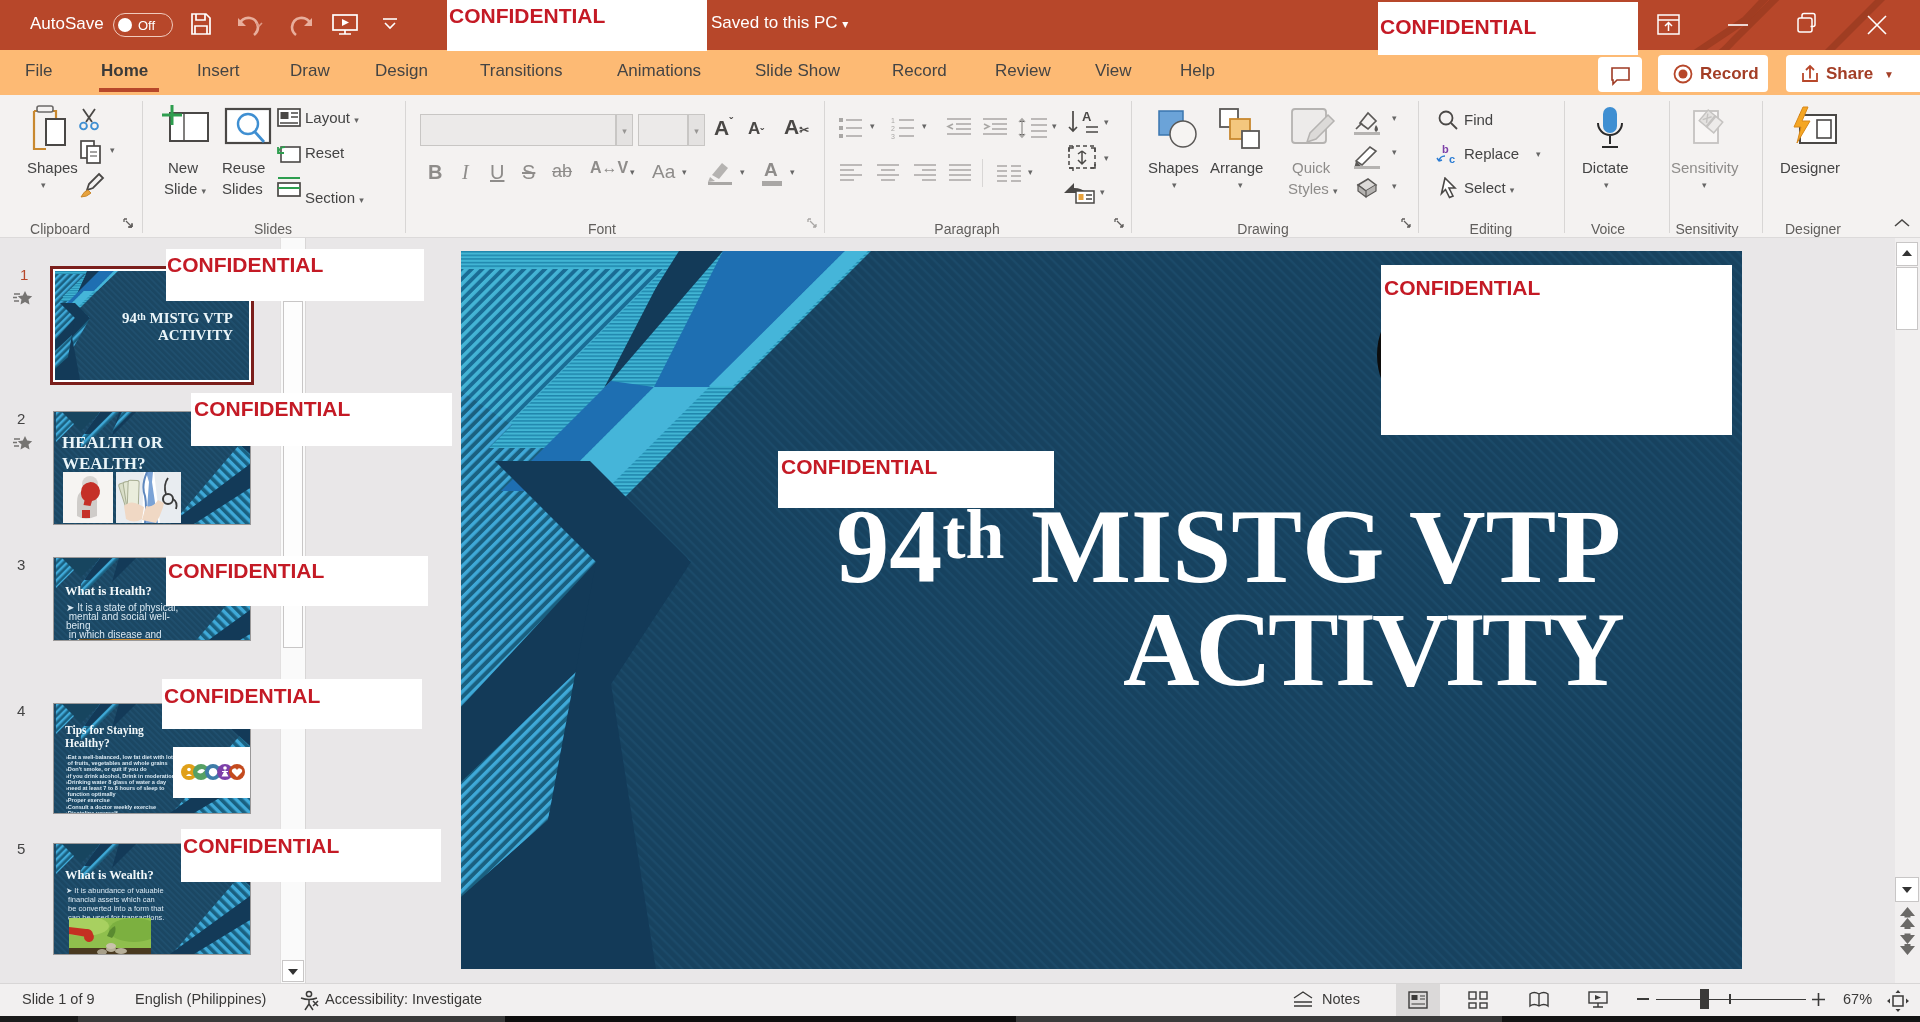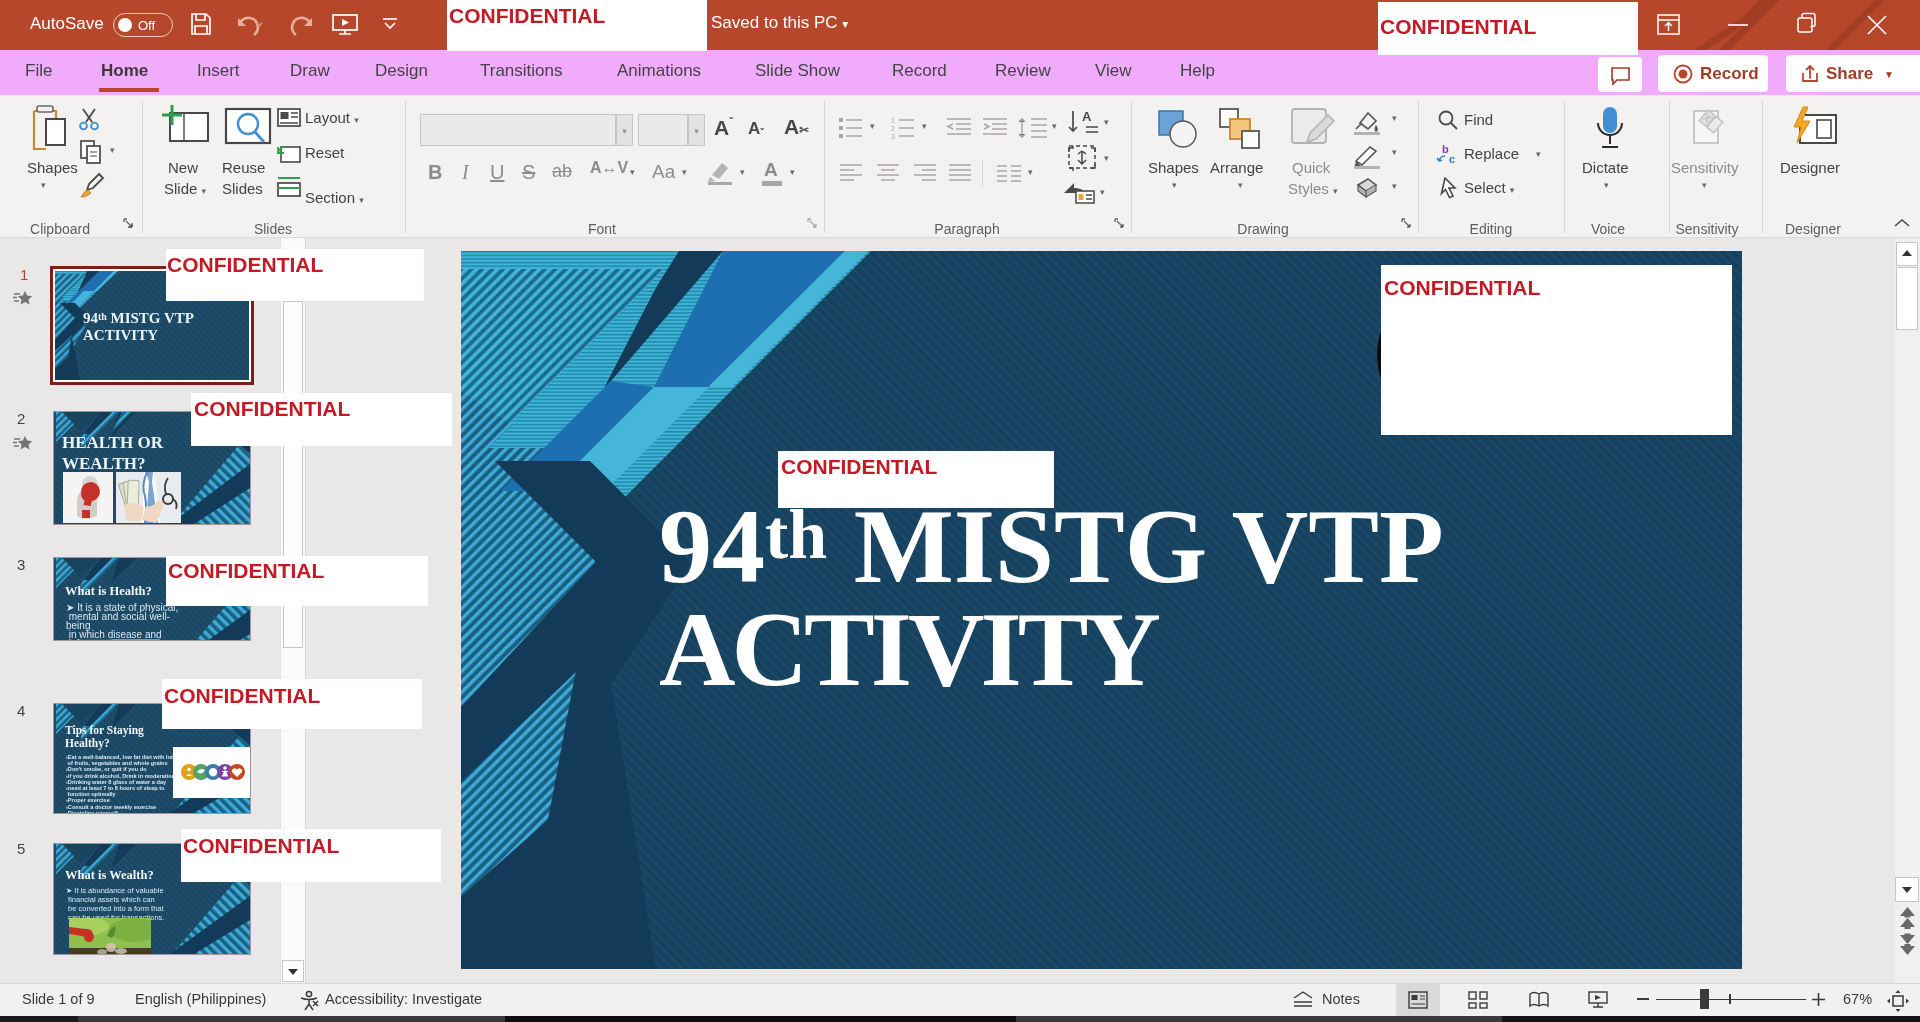--- a/index.html
+++ b/index.html
@@ -16,21 +16,21 @@
 .pill .knob { position:absolute; left:4px; top:4px; width:14px; height:14px; background:#fff; border-radius:50%; }
 .pill .off { position:absolute; left:24px; top:4px; color:#fff; font-size:13px; }
 .tb-ic { position:absolute; top:11px; }
 .savedto { position:absolute; left:711px; top:13px; color:#fff; font-size:17px; }
 .search { position:absolute; left:907px; top:9px; width:460px; height:34px; background:#F3C3AC; border-radius:3px; }
 .search .mag { position:absolute; left:31px; top:8px; }
 .search .stx { position:absolute; left:75px; top:8px; font-size:16px; color:#42200f; }
 .winbtn { position:absolute; top:0; width:62px; height:50px; }
 
 
-.menubar { position:absolute; left:0; top:50px; width:1920px; height:45px; background:#f0abfc; }
+.menubar { position:absolute; left:0; top:50px; width:1920px; height:45px; background:#fdba74; }
 .mtab { position:absolute; top:11px; font-size:17px; color:#444; }
 .mtab.home { font-weight:bold; color:#3b3a39; }
 .homeline { position:absolute; left:99px; top:38px; width:60px; height:4px; background:#B7472A; }
 .topbtn { position:absolute; background:#fff; border-radius:4px; }
 
 
 .ribbon { position:absolute; left:0; top:95px; width:1920px; height:143px; background:#F4F2F1; border-bottom:1px solid #DCDADA; }
 .rsep { position:absolute; top:6px; width:1px; height:132px; background:#D8D6D5; }
 .rlabel { position:absolute; top:126px; font-size:14px; color:#605E5C; text-align:center; }
 .rtext { font-size:15px; color:#444; }
@@ -48,21 +48,21 @@
 .vscroll { position:absolute; left:1895px; top:238px; width:25px; height:745px; background:#F1EFEF; }
 
 
 .conf { position:absolute; background:#fff; z-index:40; overflow:hidden; }
 .conf span { display:block; font-weight:bold; color:#C41A25; font-size:21px; line-height:22px; }
 
 
 .statusbar { position:absolute; left:0; top:983px; width:1920px; height:33px; background:#F2F0F0; border-top:1px solid #D8D6D6; font-size:14.5px; color:#3B3A39; }
 .taskbar { position:absolute; left:0; top:1016px; width:1920px; height:6px; background:#111; }
 
-.slidetitle { position:absolute; color:#fff; font-family:"Liberation Serif", serif; font-weight:bold; text-align:left; }
+.slidetitle { position:absolute; color:#fff; font-family:"Liberation Serif", serif; font-weight:bold; text-align:right; }
 </style>
 </head>
 <body>
 <div class="root">
 
   <div class="titlebar">
     <svg class="tb-deco" viewBox="0 0 520 50">
         <g stroke="#a03d22" stroke-width="7" fill="none">
           <path d="M 210 58 L 300 58 C 320 58 322 52 335 39 L 520 -145"></path>
           <path d="M 255 80 L 345 20 L 420 -60"></path>

